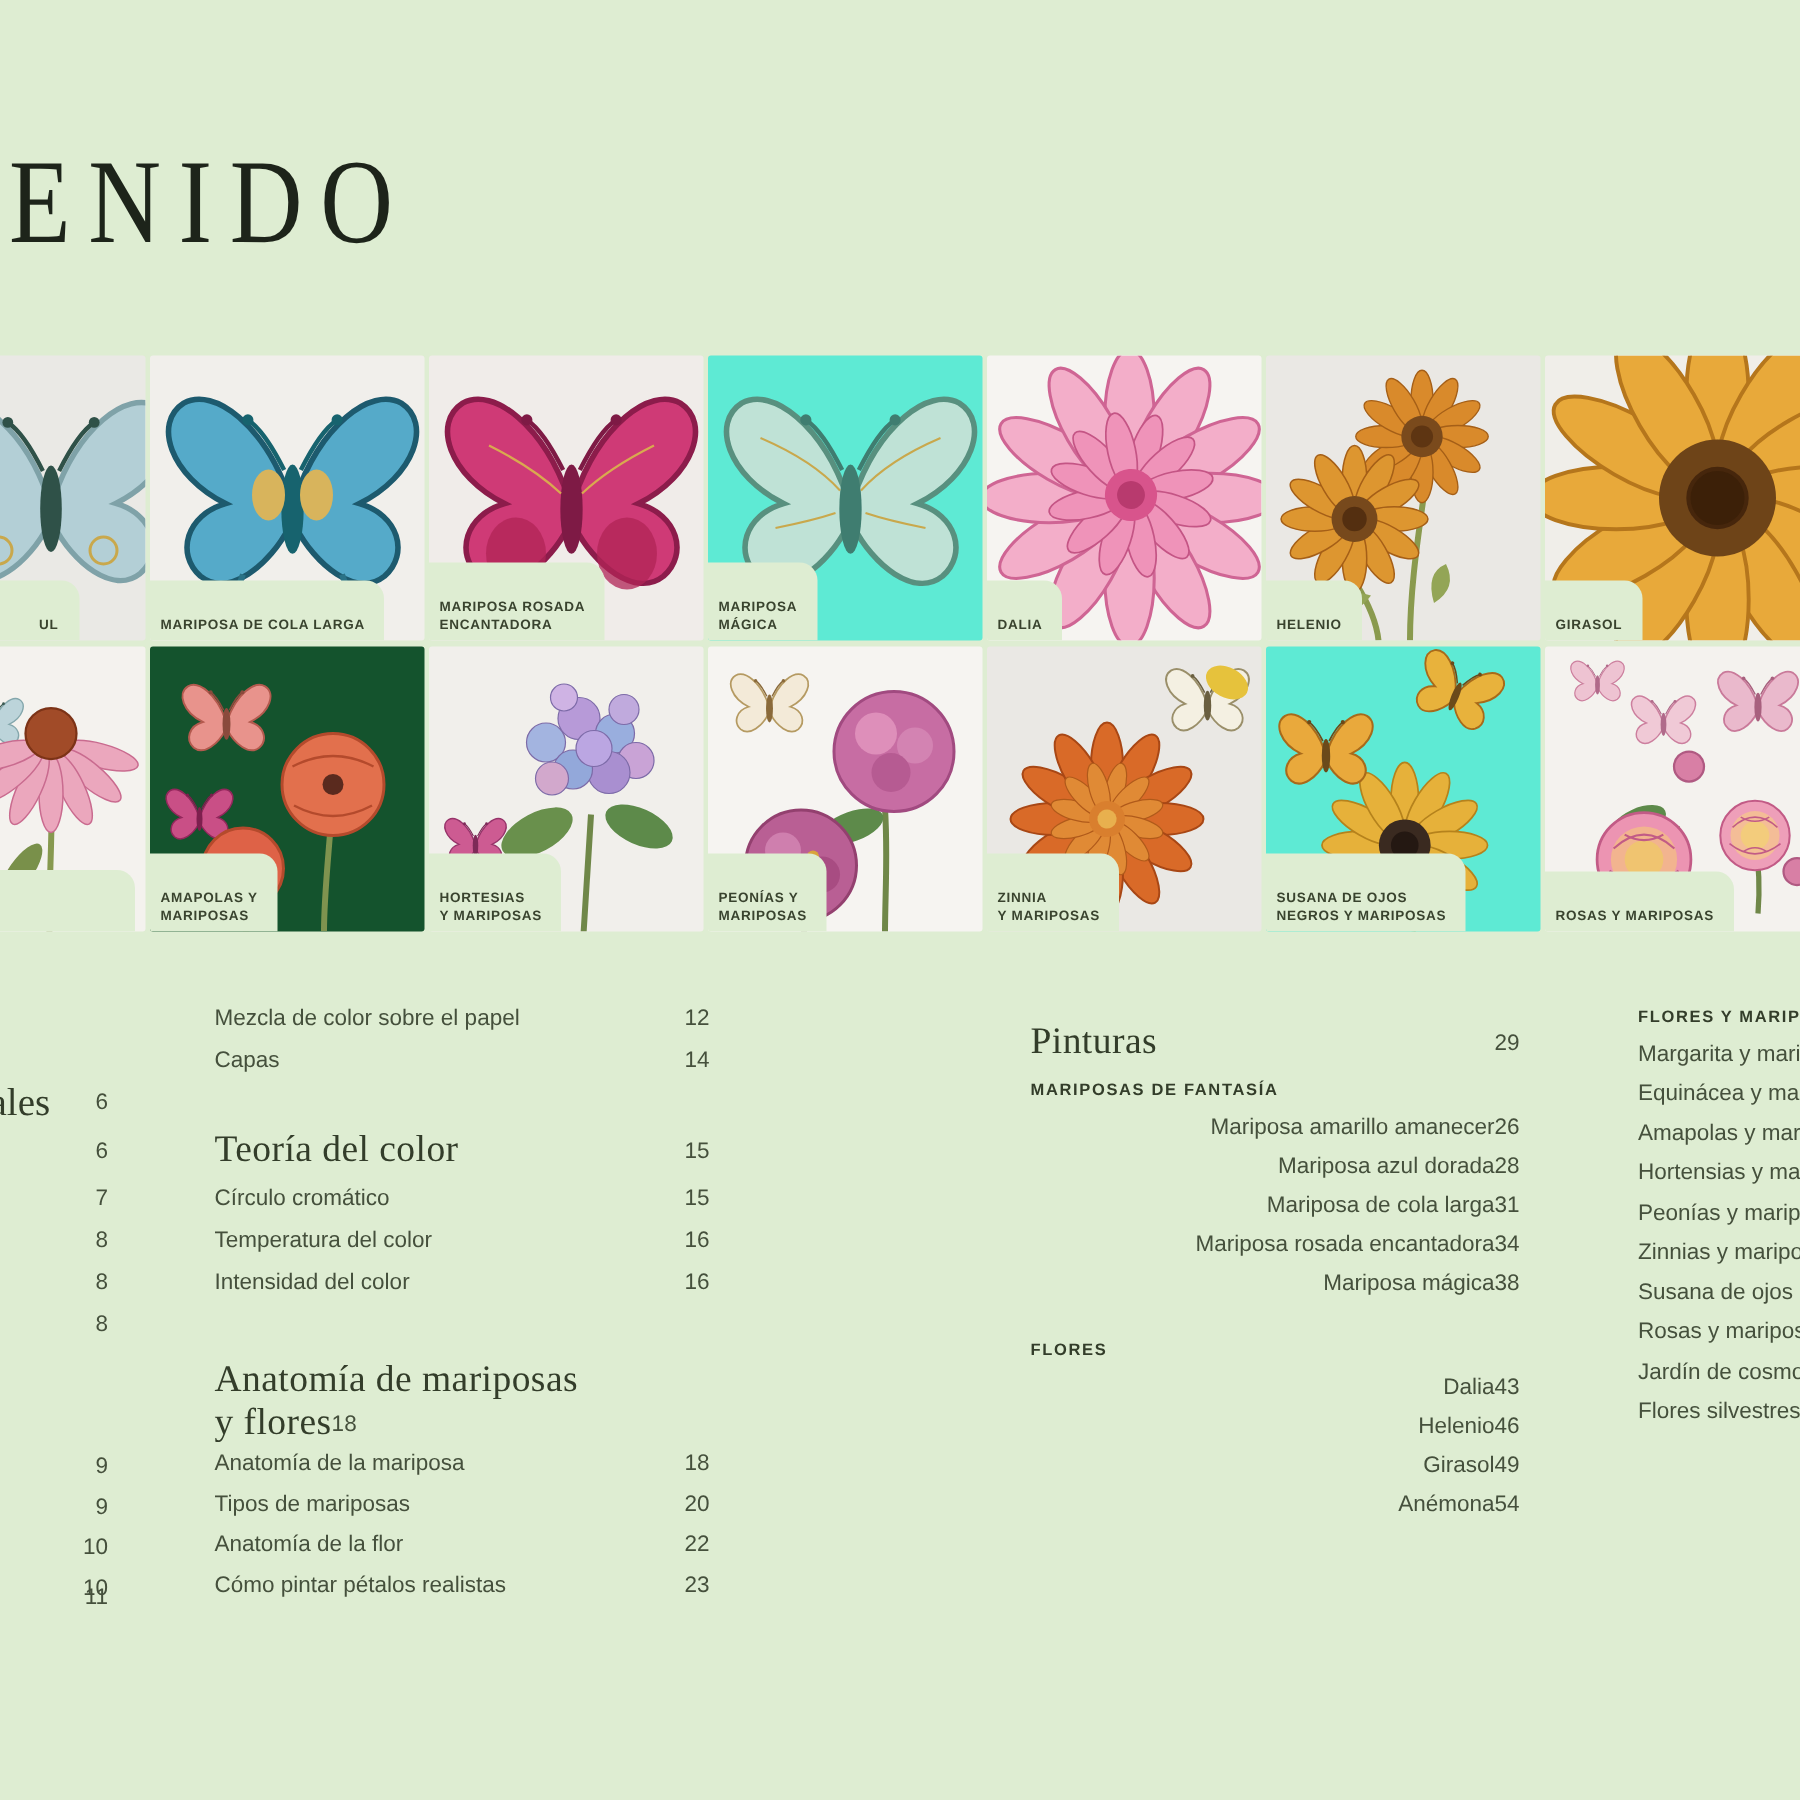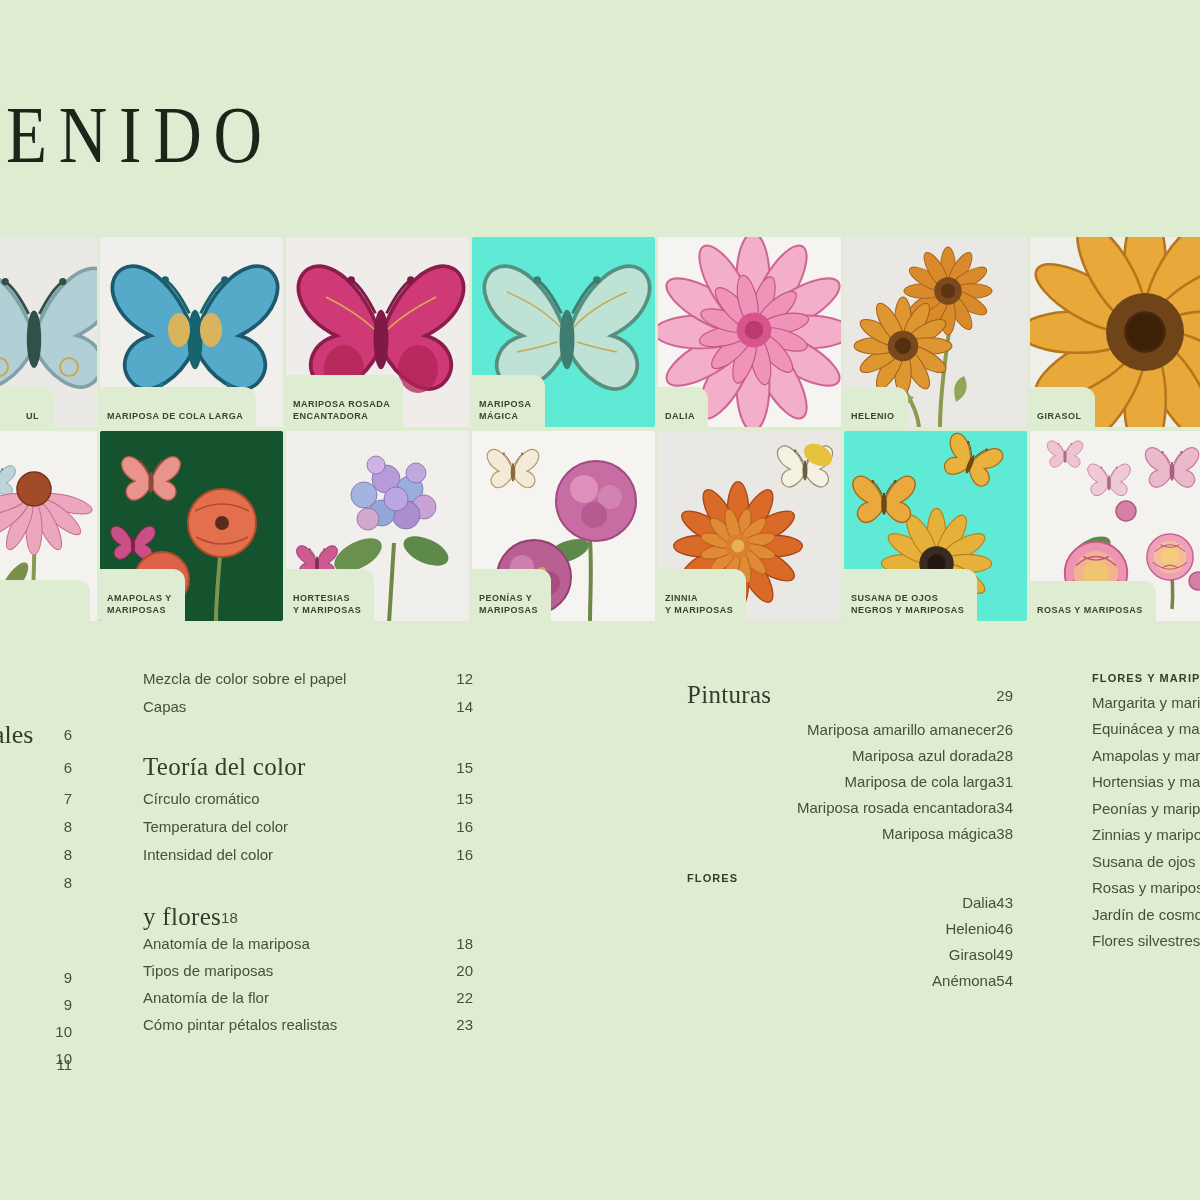--- a/index.html
+++ b/index.html
@@ -317,20 +317,23 @@
     </div>
     <div class="row">
       <span>Temperatura del color</span>
       <span class="pagenum">16</span>
     </div>
     <div class="row">
       <span>Intensidad del color</span>
       <span class="pagenum">16</span>
     </div>
     <div class="gap36"></div>
+    <div class="hl1">
+      <span class="serif-h">Anatomía de mariposas</span>
+    </div>
     <div class="hl2">
       <span class="serif-h">y flores</span>
       <span class="pagenum">18</span>
     </div>
     <div class="row row27">
       <span>Anatomía de la mariposa</span>
       <span class="pagenum">18</span>
     </div>
     <div class="row row27">
       <span>Tipos de mariposas</span>
@@ -345,20 +348,21 @@
       <span class="pagenum">23</span>
     </div>
   </div>
 
   <div class="colC">
     <div class="hrow34">
       <span class="serif-h">Pinturas</span>
       <span class="pagenum">29</span>
     </div>
     <div class="gap4"></div>
+    <div class="hrow22 sect">MARIPOSAS DE FANTASÍA</div>
     <div class="row26">
       <span>Mariposa amarillo amanecer</span>
       <span class="pagenum">26</span>
     </div>
     <div class="row26">
       <span>Mariposa azul dorada</span>
       <span class="pagenum">28</span>
     </div>
     <div class="row26">
       <span>Mariposa de cola larga</span>

